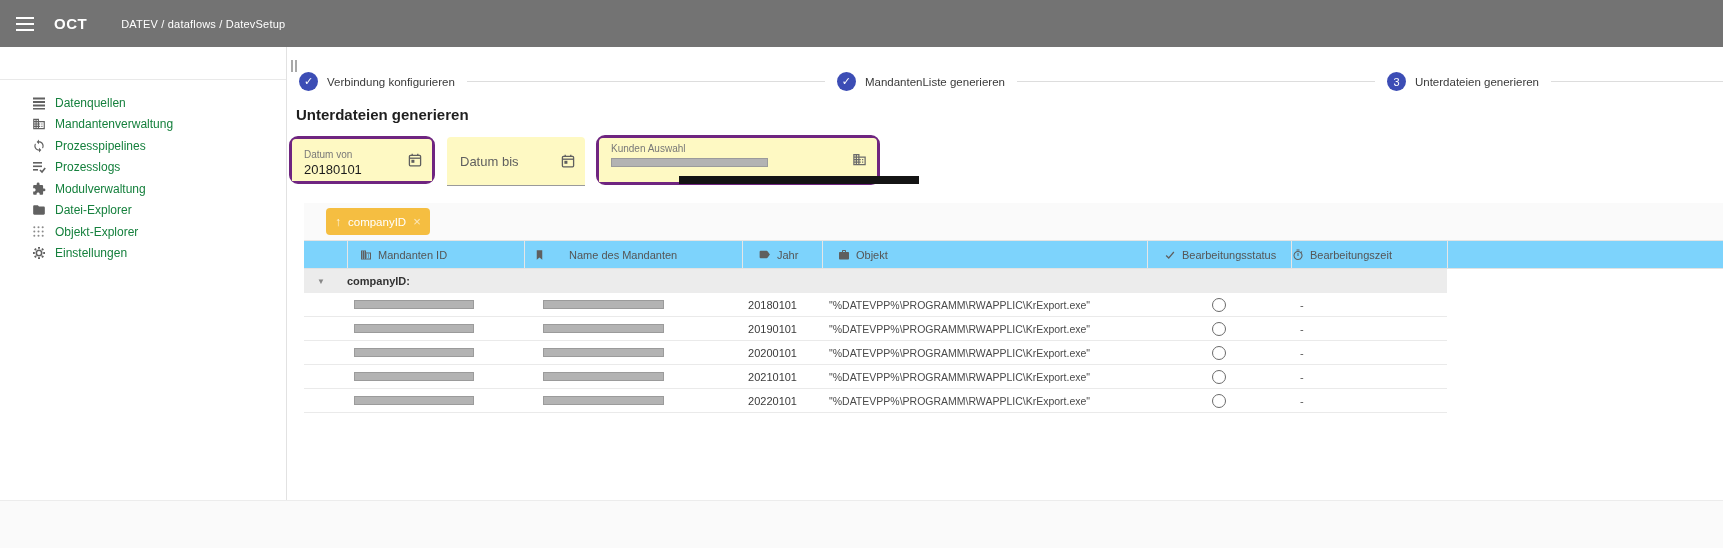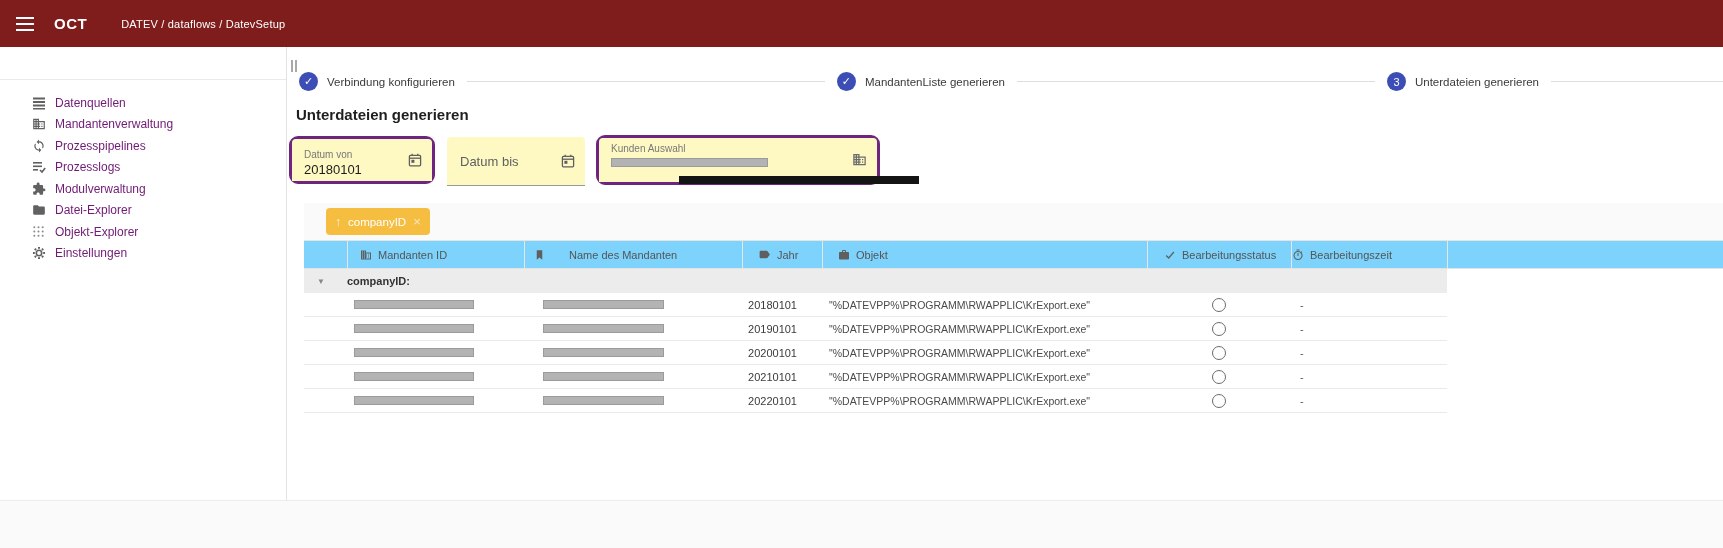--- a/index.html
+++ b/index.html
@@ -5,40 +5,40 @@
   * { box-sizing: border-box; margin: 0; padding: 0; }
   html,body { background:#e9e9e9; }
   .app {
     position: relative; width: 1723px; height: 548px;
     background: #fafafa; overflow: hidden;
     font-family: "Liberation Sans", sans-serif;
     -webkit-font-smoothing: antialiased;
   }
   
   .topbar {
-    height: 47px; background: #7f1d1d; display: flex; align-items: center;
+    height: 47px; background: #737373; display: flex; align-items: center;
     color: #fff;
   }
   .hamburger { margin-left: 16px; width: 18px; height: 14px; cursor: pointer; }
   .app-title { margin-left: 20px; font-size: 15px; font-weight: bold; letter-spacing: .5px; }
   .breadcrumb { margin-left: 34px; font-size: 11px; font-weight: normal; letter-spacing: .2px; }
   
   .body-row { display: flex; height: 453px; }
   .sidebar {
     width: 287px; background: #fff; border-right: 1px solid #e2e2e2;
     flex: 0 0 auto;
   }
   .sidebar-top { height: 33px; border-bottom: 1px solid #e9e9e9; }
   .nav { padding-top: 12px; }
   .nav-item {
     display: flex; align-items: center; height: 21.5px; padding-left: 31px;
     cursor: pointer;
   }
   .nav-item .nicon { width: 15px; height: 15px; margin-right: 9px; display:flex; align-items:center; justify-content:center; }
-  .nav-item .nlabel { font-size: 12px; color: #701a75; }
+  .nav-item .nlabel { font-size: 12px; color: #15803d; }
   .main { flex: 1; position: relative; background: #fff; }
   .resize-handle { position: absolute; left: 4px; top: 13px; display: flex; gap: 2px; cursor: col-resize; }
   .resize-handle i { display:block; width: 2px; height: 12px; background: #a9a9a9; }
   
   .stepper { display: flex; align-items: center; margin: 25px 0 0 12px; padding-right: 0; }
   .step { display: flex; align-items: center; gap: 9px; flex: 0 0 auto; cursor: pointer; }
   .step-circle {
     width: 19px; height: 19px; border-radius: 50%; background: #3C4DB5;
     color: #fff; font-size: 11px; display: flex; align-items: center; justify-content: center;
   }

